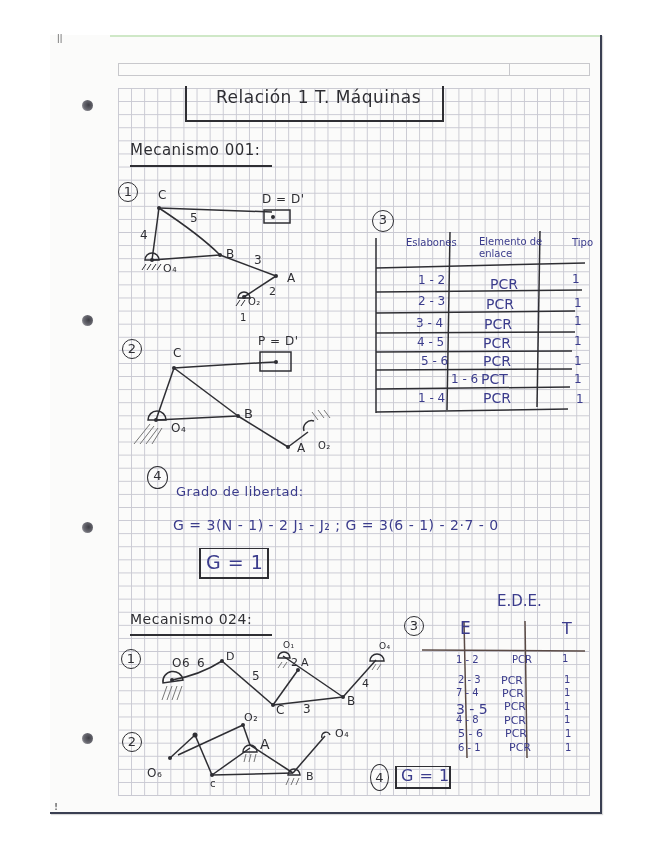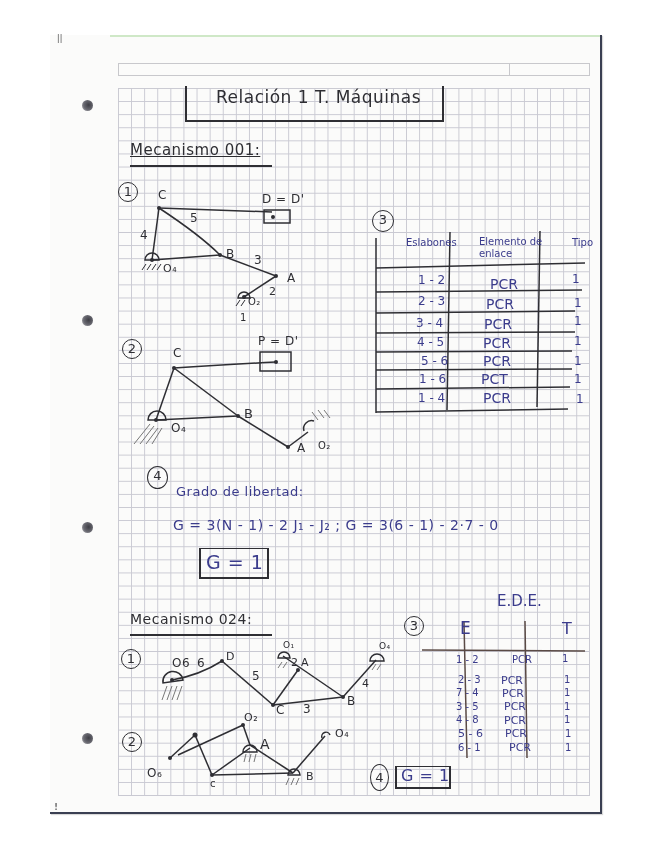--- a/index.html
+++ b/index.html
@@ -70,21 +70,21 @@
 <div class="grid"></div>
 
 <div class="hole" style="top:100px"></div>
 <div class="hole" style="top:315px"></div>
 <div class="hole" style="top:522px"></div>
 <div class="hole" style="top:733px"></div>
 
 <div class="title-frame"></div>
 <span class="hw title">Relación 1   T. Máquinas</span>
 
-<span class="hw" style="left:130px;top:141px;font-size:15px;text-decoration:underline;">Mecanismo 001:</span>
+<span class="hw" style="left:130px;top:141px;font-size:15px;">Mecanismo 001:</span>
 <div class="u-line" style="left:130px;top:165px;width:142px;"></div>
 
 <div class="circ" style="left:118px;top:182px;">1</div>
 <svg width="1" height="1" style="left:0;top:0;">
   <g stroke="#2e2e33" stroke-width="1.5" fill="none">
     <line x1="159" y1="208" x2="272" y2="212"></line>
     <rect x="264" y="210" width="26" height="13"></rect>
     <line x1="159" y1="208" x2="152" y2="260"></line>
     <path d="M159 208 Q200 235 220 255"></path>
     <line x1="152" y1="260" x2="220" y2="255"></line>
@@ -158,21 +158,21 @@
   <span class="cell" style="left:550px;top:314px;">1</span>
 
   <span class="cell" style="left:393px;top:335px;">4 - 5</span>
   <span class="cell" style="left:459px;top:335px;font-size:14px;">PCR</span>
   <span class="cell" style="left:550px;top:334px;">1</span>
 
   <span class="cell" style="left:397px;top:354px;">5 - 6</span>
   <span class="cell" style="left:459px;top:353px;font-size:14px;">PCR</span>
   <span class="cell" style="left:550px;top:354px;">1</span>
 
-  <span class="cell" style="left:395px;top:372px;">1 - 6</span>
+  <span class="cell" style="left:395px;top:372px;padding-left:32px;">1 - 6</span>
   <span class="cell" style="left:457px;top:371px;font-size:14px;">PCT</span>
   <span class="cell" style="left:550px;top:372px;">1</span>
 
   <span class="cell" style="left:394px;top:391px;">1 - 4</span>
   <span class="cell" style="left:459px;top:390px;font-size:14px;">PCR</span>
   <span class="cell" style="left:552px;top:392px;">1</span>
 </div>
 
 <div class="circ" style="left:122px;top:339px;">2</div>
 <svg width="1" height="1" style="left:0;top:0;">
@@ -327,21 +327,21 @@
   <span class="cell" style="left:538px;top:653px;font-size:10px;">1</span>
 
   <span class="cell" style="left:434px;top:674px;font-size:10px;">2 - 3</span>
   <span class="cell" style="left:477px;top:674px;font-size:11px;">PCR</span>
   <span class="cell" style="left:540px;top:674px;font-size:10px;">1</span>
 
   <span class="cell" style="left:432px;top:687px;font-size:10px;">7 - 4</span>
   <span class="cell" style="left:478px;top:687px;font-size:11px;">PCR</span>
   <span class="cell" style="left:540px;top:687px;font-size:10px;">1</span>
 
-  <span class="cell" style="left:432px;top:701px;font-size:10px;">3 - 5</span>
+  <span class="cell" style="left:432px;top:701px;font-size:14px;">3 - 5</span>
   <span class="cell" style="left:480px;top:700px;font-size:11px;">PCR</span>
   <span class="cell" style="left:540px;top:701px;font-size:10px;">1</span>
 
   <span class="cell" style="left:432px;top:714px;font-size:10px;">4 - 8</span>
   <span class="cell" style="left:480px;top:714px;font-size:11px;">PCR</span>
   <span class="cell" style="left:540px;top:714px;font-size:10px;">1</span>
 
   <span class="cell" style="left:434px;top:727px;font-size:11px;">5 - 6</span>
   <span class="cell" style="left:481px;top:727px;font-size:11px;">PCR</span>
   <span class="cell" style="left:541px;top:728px;font-size:10px;">1</span>

